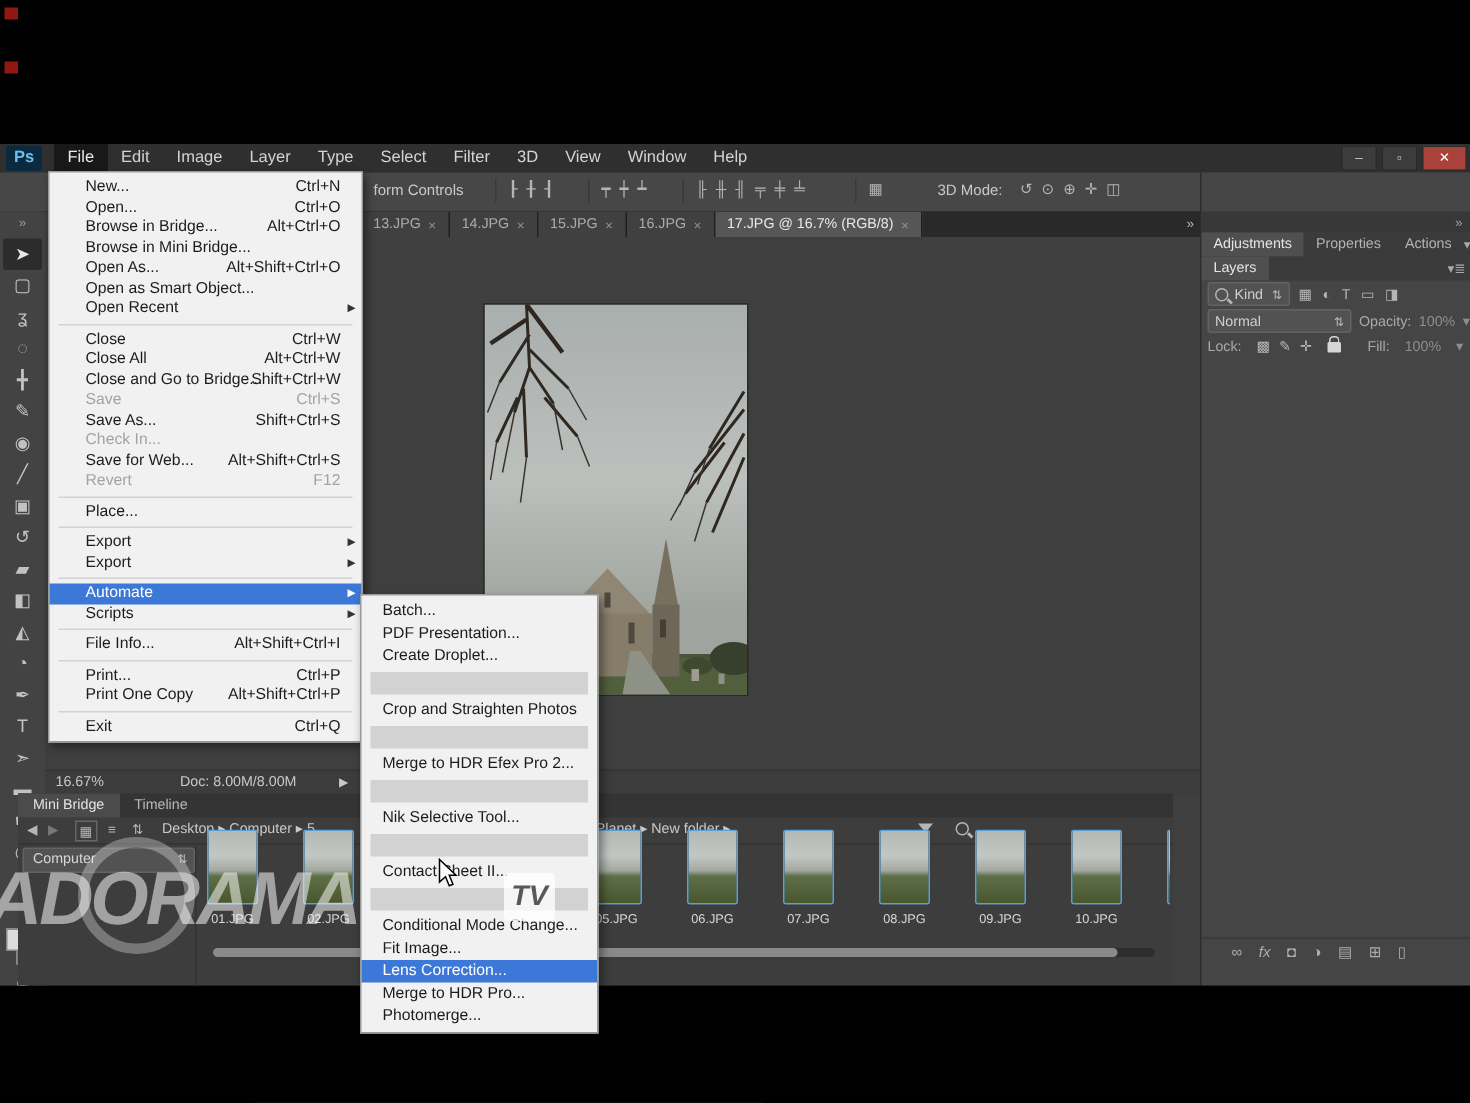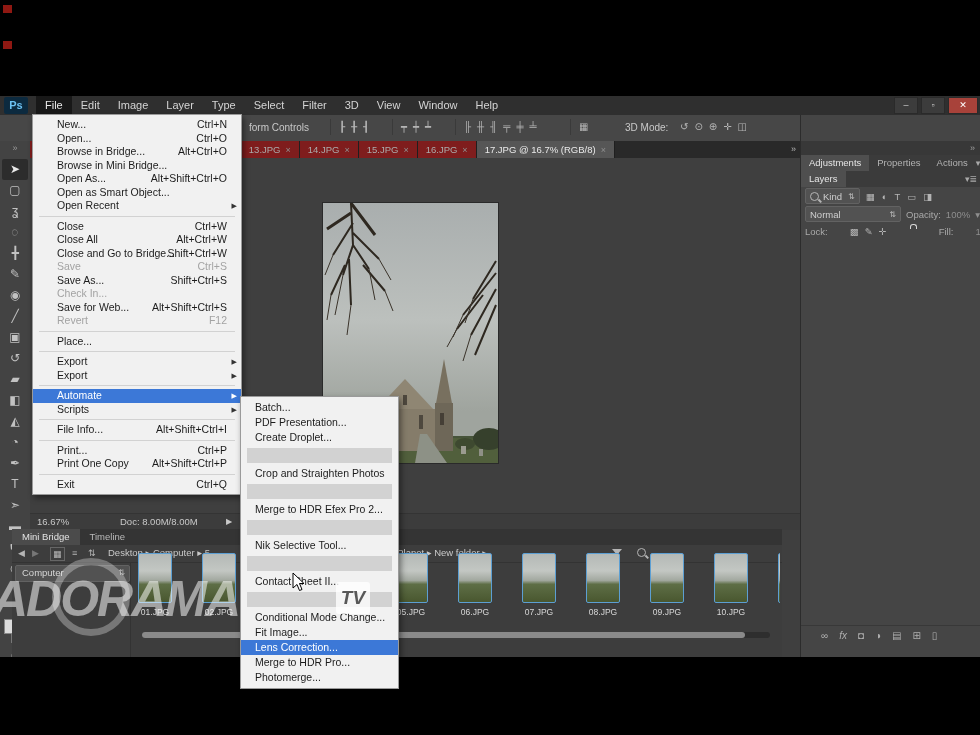--- a/index.html
+++ b/index.html
@@ -27,21 +27,21 @@
   #toolbar{position:absolute;left:0;top:45px;width:30px;height:516px;background:#434343;border-right:1px solid #323232;}
   #toolbar .collapse{display:block;text-align:center;color:#9a9a9a;font-size:9px;padding-top:2px;}
   #tools{margin-top:6px;}
   .tool{width:26px;height:21px;margin:0 auto;text-align:center;color:#c2c2c2;font-size:12px;line-height:21px;}
   .tool.selected{background:#2c2c2c;border-radius:2px;color:#e8e8e8;}
   #swatches{position:absolute;left:4px;top:478px;width:22px;height:24px;}
   #swatch-bg{position:absolute;right:0;bottom:0;width:13px;height:13px;background:#ffffff;border:1px solid #777;}
   #swatch-fg{position:absolute;left:0;top:0;width:13px;height:13px;background:#dcdcdc;border:1px solid #888;}
   
   #tabbar{position:absolute;left:30px;top:45px;width:770px;height:17px;background:#292929;display:flex;overflow:hidden;}
-  .doc-tab{flex:0 0 auto;display:flex;align-items:center;gap:5px;background:#7f1d1d;color:#ababab;font-size:9.5px;padding:0 8px;border-right:1px solid #1f1f1f;height:17px;}
+  .doc-tab{flex:0 0 auto;display:flex;align-items:center;gap:5px;background:#404040;color:#ababab;font-size:9.5px;padding:0 8px;border-right:1px solid #1f1f1f;height:17px;}
   .doc-tab.active{background:#565656;color:#e9e9e9;}
   .doc-tab.partial{max-width:24px;overflow:hidden;}
   .tab-x{font-size:9px;color:#8f8f8f;}
   #tab-overflow{margin-left:auto;color:#b5b5b5;font-size:9px;line-height:17px;padding:0 4px;}
   
   #canvas{position:absolute;left:30px;top:62px;width:770px;height:355px;background:#3f3f3f;}
   #photo{position:absolute;left:293px;top:45px;width:175px;height:260px;box-shadow:0 0 0 1px #2a2a2a;}
   
   #statusbar{position:absolute;left:30px;top:417px;width:770px;height:16px;background:#3c3c3c;border-top:1px solid #343434;color:#c9c9c9;font-size:9.5px;line-height:16px;}
   #statusbar .zoomv{position:absolute;left:7px;}
@@ -78,21 +78,21 @@
   #paneltabs{position:absolute;left:0;top:40px;width:180px;height:16px;background:#3b3b3b;display:flex;}
   .ptab{font-size:9.5px;color:#b3b3b3;padding:0 8px;line-height:16px;}
   .ptab.active{background:#4f4f4f;color:#e5e5e5;}
   .pmenu{margin-left:auto;color:#a9a9a9;font-size:9px;line-height:16px;padding-right:4px;}
   #layerstab{position:absolute;left:0;top:56px;width:180px;height:16px;background:#3b3b3b;display:flex;}
   .kindrow{position:absolute;left:0;top:72px;width:180px;height:18px;display:flex;align-items:center;gap:6px;padding-left:4px;box-sizing:border-box;}
   .pill{background:#525252;border:1px solid #626262;border-radius:2px;color:#cfcfcf;font-size:9.5px;height:14px;line-height:13px;padding:0 4px;position:relative;display:flex;align-items:center;gap:4px;}
   .pill .dd{font-size:8px;color:#bbb;margin-left:2px;}
   .small-ic{font-size:9.5px;color:#b5b5b5;}
   .blendrow{position:absolute;left:0;top:90px;width:180px;height:18px;display:flex;align-items:center;gap:5px;padding-left:4px;box-sizing:border-box;font-size:9.5px;color:#a9a9a9;}
-  .lockrow{position:absolute;left:0;top:108px;width:180px;height:16px;display:flex;align-items:center;gap:22px;padding-left:4px;box-sizing:border-box;font-size:9.5px;color:#a9a9a9;}
+  .lockrow{position:absolute;left:0;top:108px;width:180px;height:16px;display:flex;align-items:center;gap:10px;padding-left:4px;box-sizing:border-box;font-size:9.5px;color:#a9a9a9;}
   .dimval{color:#8e8e8e;}
   #layerlist{position:absolute;left:0;top:124px;width:180px;height:386px;background:#424242;}
   #layerrow{position:absolute;left:0;top:6px;width:180px;height:62px;display:flex;}
   #eyecol{width:22px;border-right:1px solid #383838;display:flex;align-items:center;justify-content:center;}
   .eye{display:inline-block;width:13px;height:9px;border:1px solid #cfcfcf;border-radius:50%;position:relative;}
   .eye::after{content:"";position:absolute;left:4px;top:2px;width:3px;height:3px;border-radius:50%;background:#cfcfcf;}
   #layersel{flex:1;background:#7d8b98;display:flex;align-items:center;}
   #layerthumb{width:38px;height:54px;margin-left:8px;border:1px solid #cdd2d6;}
   #layername{font-size:11px;font-style:italic;color:#fff;margin-left:24px;}
   .padlock{width:9px;height:7px;background:#d6d6d6;position:relative;border-radius:1px;display:inline-block;}

